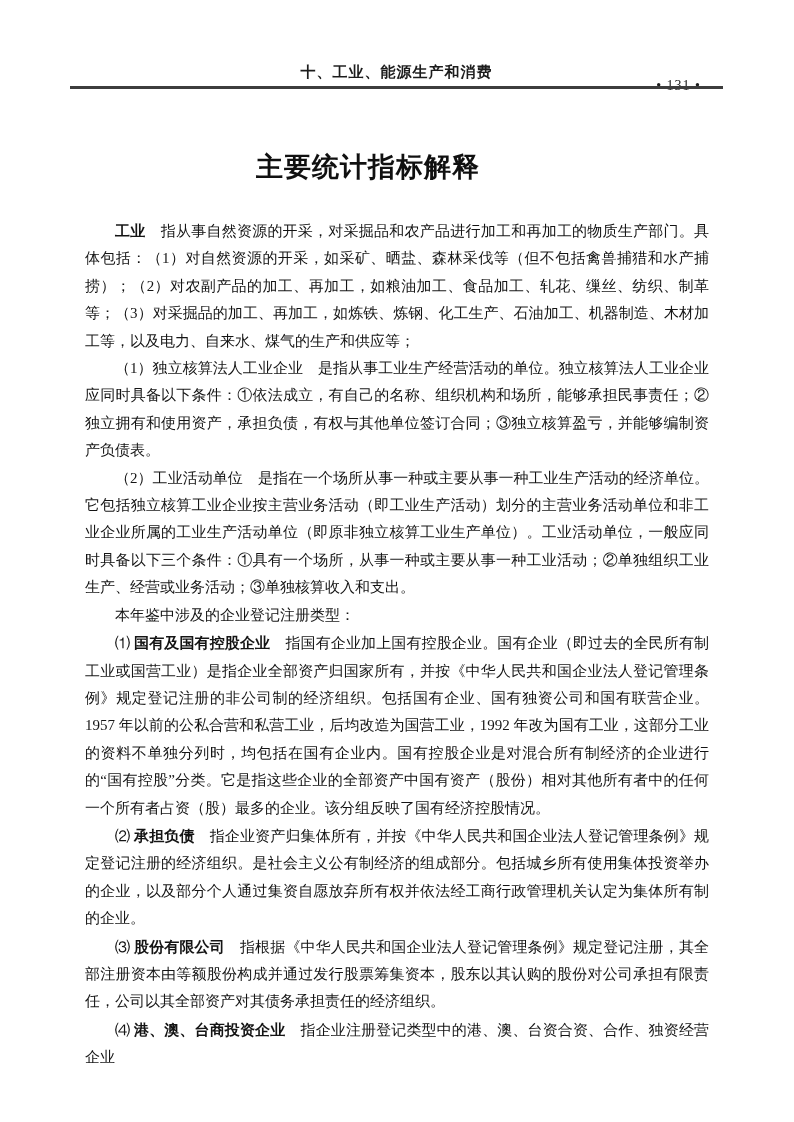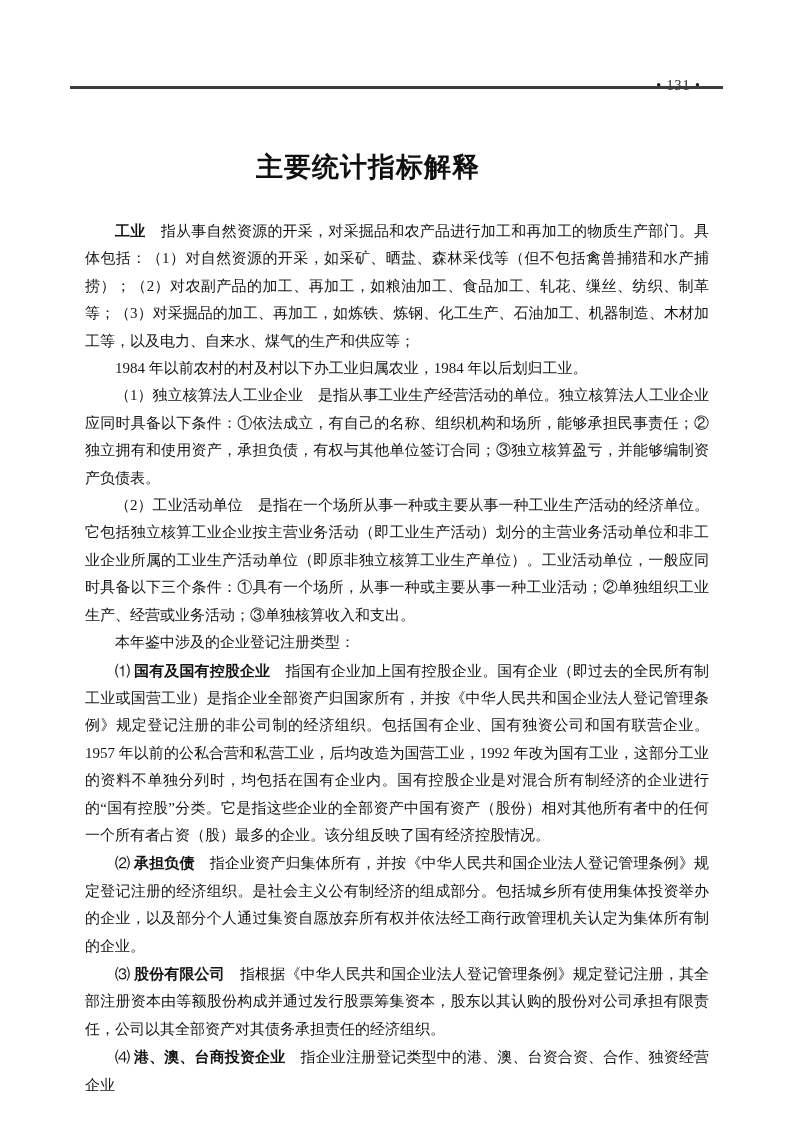--- a/index.html
+++ b/index.html
@@ -76,27 +76,27 @@
   .term {
     font-weight: bold;
     font-family: "Liberation Sans", sans-serif;
   }
 </style>
 </head>
 <body>
 
 <div class="page">
   <div class="running-head">
+    <span class="section-title">十、工业、能源生产和消费</span>
     <span class="page-number">• 131 •</span>
   </div>
   <div class="header-rule"></div>
   <h1 class="doc-title">主要统计指标解释</h1>
   <div class="doc-body">
       <p><span class="term">工业</span><span>　指从事自然资源的开采，对采掘品和农产品进行加工和再加工的物质生产部门。具体包括：（1）对自然资源的开采，如采矿、晒盐、森林采伐等（但不包括禽兽捕猎和水产捕捞）；（2）对农副产品的加工、再加工，如粮油加工、食品加工、轧花、缫丝、纺织、制革等；（3）对采掘品的加工、再加工，如炼铁、炼钢、化工生产、石油加工、机器制造、木材加工等，以及电力、自来水、煤气的生产和供应等；</span></p>
-      <p><span>1984 年以前农村的村及村以下办工业归属农业，1984 年以后划归工业。</span></p>
       <p><span>（1）独立核算法人工业企业　是指从事工业生产经营活动的单位。独立核算法人工业企业应同时具备以下条件：①依法成立，有自己的名称、组织机构和场所，能够承担民事责任；②独立拥有和使用资产，承担负债，有权与其他单位签订合同；③独立核算盈亏，并能够编制资产负债表。</span></p>
       <p><span>（2）工业活动单位　是指在一个场所从事一种或主要从事一种工业生产活动的经济单位。它包括独立核算工业企业按主营业务活动（即工业生产活动）划分的主营业务活动单位和非工业企业所属的工业生产活动单位（即原非独立核算工业生产单位）。工业活动单位，一般应同时具备以下三个条件：①具有一个场所，从事一种或主要从事一种工业活动；②单独组织工业生产、经营或业务活动；③单独核算收入和支出。</span></p>
       <p><span>本年鉴中涉及的企业登记注册类型：</span></p>
       <p><span>⑴ </span><span class="term">国有及国有控股企业</span><span>　指国有企业加上国有控股企业。国有企业（即过去的全民所有制工业或国营工业）是指企业全部资产归国家所有，并按《中华人民共和国企业法人登记管理条例》规定登记注册的非公司制的经济组织。包括国有企业、国有独资公司和国有联营企业。1957 年以前的公私合营和私营工业，后均改造为国营工业，1992 年改为国有工业，这部分工业的资料不单独分列时，均包括在国有企业内。国有控股企业是对混合所有制经济的企业进行的“国有控股”分类。它是指这些企业的全部资产中国有资产（股份）相对其他所有者中的任何一个所有者占资（股）最多的企业。该分组反映了国有经济控股情况。</span></p>
       <p><span>⑵ </span><span class="term">承担负债</span><span>　指企业资产归集体所有，并按《中华人民共和国企业法人登记管理条例》规定登记注册的经济组织。是社会主义公有制经济的组成部分。包括城乡所有使用集体投资举办的企业，以及部分个人通过集资自愿放弃所有权并依法经工商行政管理机关认定为集体所有制的企业。</span></p>
       <p><span>⑶ </span><span class="term">股份有限公司</span><span>　指根据《中华人民共和国企业法人登记管理条例》规定登记注册，其全部注册资本由等额股份构成并通过发行股票筹集资本，股东以其认购的股份对公司承担有限责任，公司以其全部资产对其债务承担责任的经济组织。</span></p>
       <p><span>⑷ </span><span class="term">港、澳、台商投资企业</span><span>　指企业注册登记类型中的港、澳、台资合资、合作、独资经营企业</span></p>
     </div>
 </div>
 

